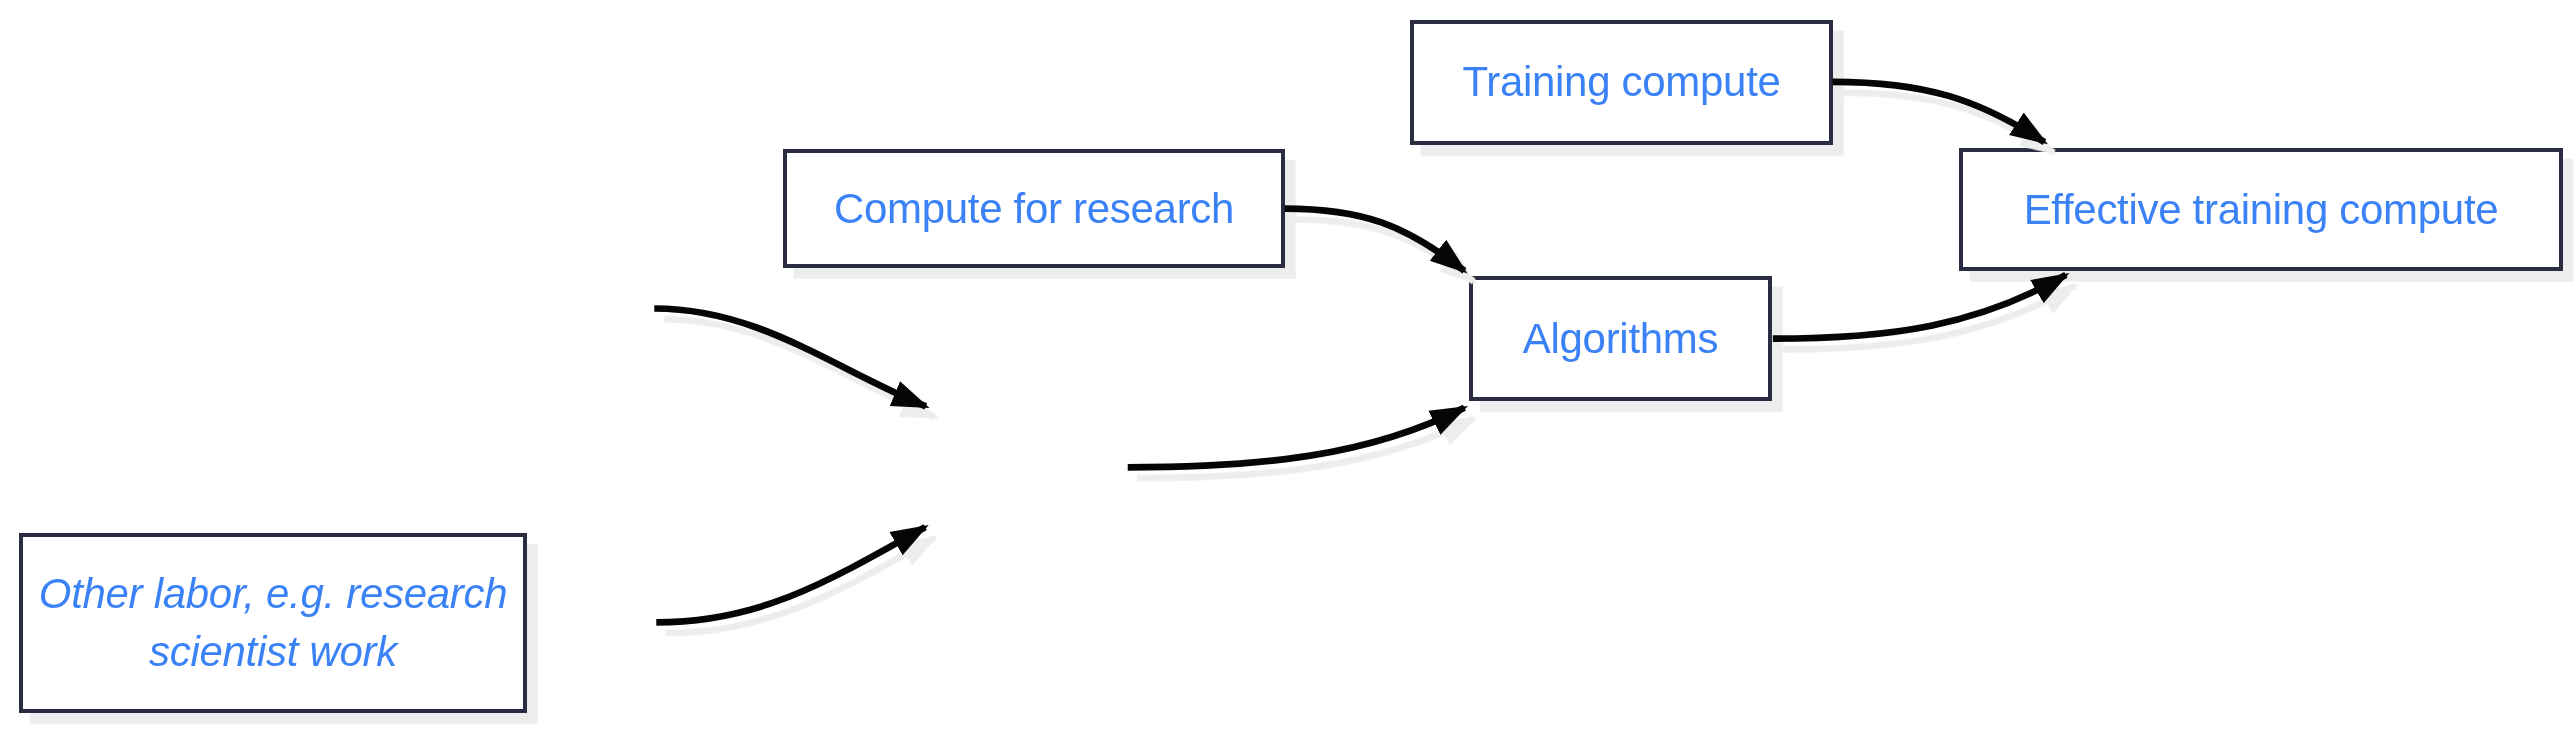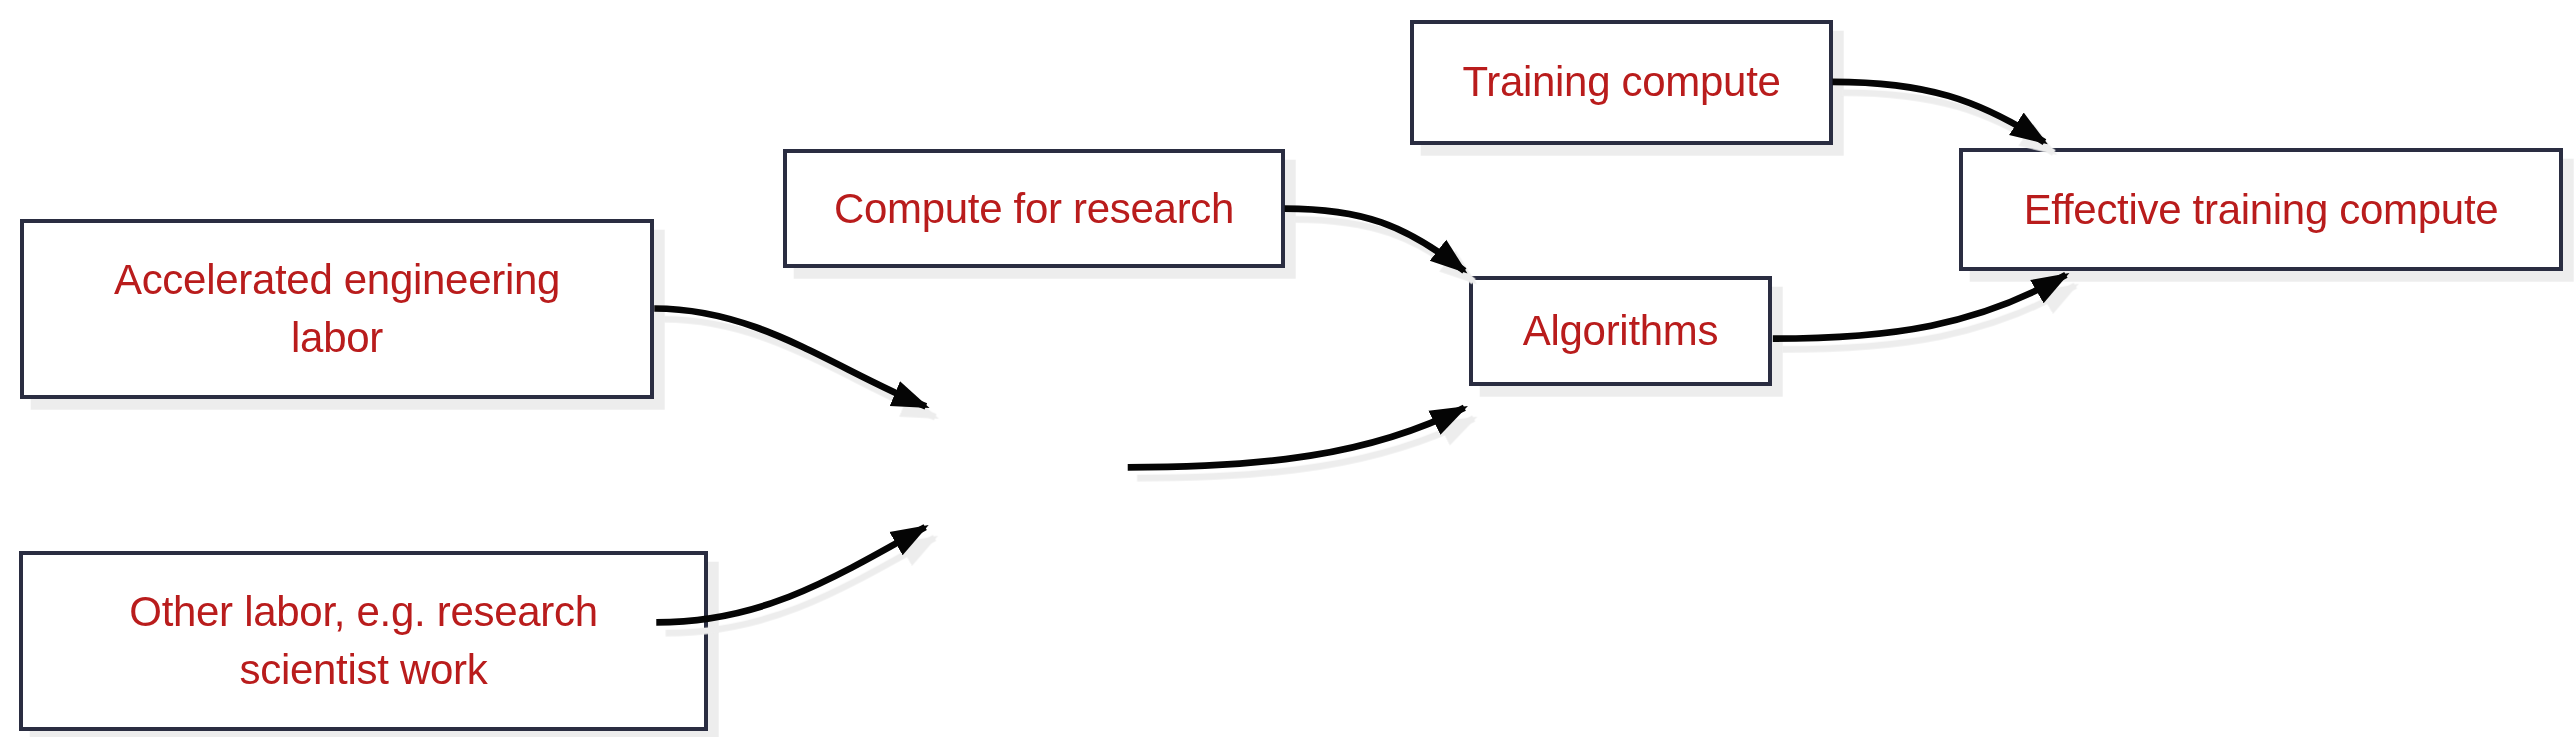--- a/index.html
+++ b/index.html
@@ -18,36 +18,36 @@
   .node {
     position: absolute;
     box-sizing: border-box;
     background: #ffffff;
     border: 4.7px solid #2a2d41;
     box-shadow: 10.7px 10.7px 0 0 #ededed;
     display: flex;
     align-items: center;
     justify-content: center;
     text-align: center;
-    color: #b91c1c;
+    color: #3b82f6;
     font-size: 42px;
     line-height: 1.38;
     letter-spacing: -0.3px;
   }
   .node .label { display: inline-block; }
 
   
   #node-accelerated-engineering-labor { left: 20px;   top: 219px; width: 634px; height: 180px; }
   #node-accelerated-engineering-labor .label { max-width: 470px; }
-  #node-other-labor                   { left: 19px;   top: 551px; width: 689px; height: 180px; }
+  #node-other-labor                   { left: 19px;   top: 533px; width: 508px; height: 180px; font-style: italic; }
   #node-other-labor .label            { max-width: 537px; }
   #node-compute-for-research          { left: 783px; top: 149px; width: 502px; height: 119px; align-items: center; }
   #node-labor                         { left: 931px; top: 405px; width: 197px; height: 124px; }
   #node-training-compute              { left: 1410px; top: 19.5px;  width: 423px; height: 125px; }
-  #node-algorithms                    { left: 1469px; top: 276px; width: 303px; height: 110px; }
+  #node-algorithms                    { left: 1469px; top: 276px; width: 303px; height: 125px; }
   #node-effective-training-compute    { left: 1959px; top: 148px; width: 604px; height: 123px; }
 
   #edges {
     position: absolute;
     left: 0; top: 0;
     width: 2576px;
     height: 737px;
     pointer-events: none;
   }
   #edges .edge-group {
@@ -57,23 +57,20 @@
     fill: none;
     stroke: #050505;
     stroke-width: 10px;
   }
 </style>
 </head>
 <body>
 
 <div id="canvas">
 
-  <div class="node" id="node-accelerated-engineering-labor">
-    <span class="label">Accelerated engineering labor</span>
-  </div>
 
   <div class="node" id="node-other-labor">
     <span class="label">Other labor, e.g. research scientist work</span>
   </div>
 
   <div class="node" id="node-compute-for-research">
     <span class="label">Compute for research</span>
   </div>
 
 

